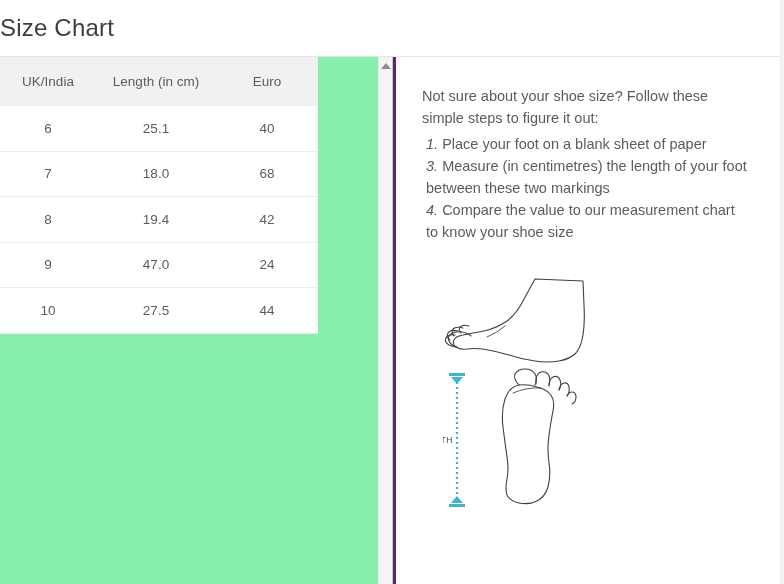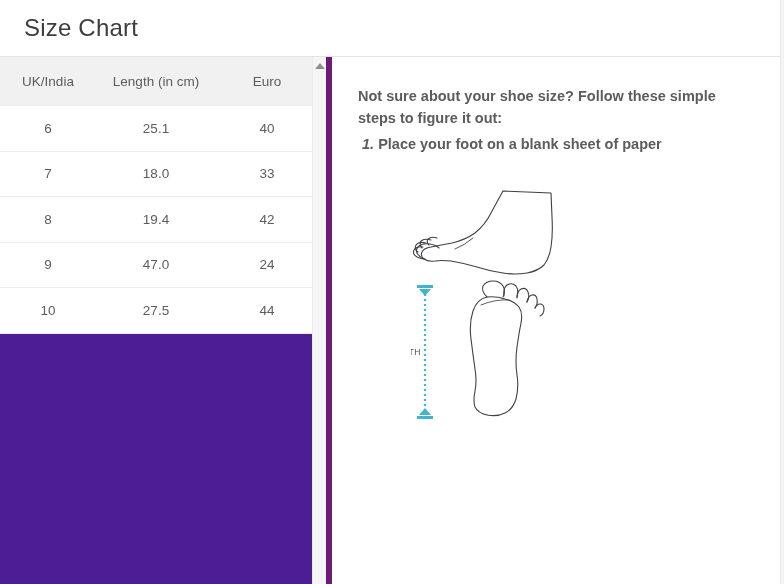--- a/index.html
+++ b/index.html
@@ -16,45 +16,44 @@
     position: relative;
   }
 
   
   .page-header {
     height: 57px;
     box-sizing: border-box;
     border-bottom: 1px solid #e4e4e4;
     display: flex;
     align-items: center;
-    padding-left: 24px;
     background: #fff;
   }
   .page-title {
     font-size: 24px;
     font-weight: 400;
     color: #3d3d3d;
     letter-spacing: 0.2px;
     line-height: 1;
   }
 
   
   .content {
     display: flex;
     height: 527px;
     align-items: stretch;
   }
 
   
   .table-panel {
     position: relative;
-    width: 332px;
-    box-sizing: border-box;
-    border-right: 5px solid #701a75;
-    background: #4c1d95;
+    width: 396px;
+    box-sizing: border-box;
+    border-right: 3px solid #701a75;
+    background: #86efac;
     overflow: hidden;
   }
   .size-table {
     width: 318px;
     border-collapse: collapse;
     table-layout: fixed;
   }
   .size-table th {
     background: #f1f1f1;
     font-size: 13.5px;
@@ -113,21 +112,20 @@
     flex: 1;
     background: #fff;
     box-sizing: border-box;
     padding: 28px 30px 0 26px;
     position: relative;
   }
   .instructions {
     font-size: 14.5px;
     line-height: 22px;
     color: #5c5c5c;
-    font-weight: bold;
   }
   .instructions .intro { display: block; }
   .steps {
     list-style: none;
     margin: 4px;
     padding: 0;
   }
   .steps li {
     display: block;
   }
@@ -181,21 +179,21 @@
       </thead>
       <tbody>
         <tr>
           <td>6</td>
           <td>25.1</td>
           <td>40</td>
         </tr>
         <tr>
           <td>7</td>
           <td>18.0</td>
-          <td>33</td>
+          <td>68</td>
         </tr>
         <tr>
           <td>8</td>
           <td>19.4</td>
           <td>42</td>
         </tr>
         <tr>
           <td>9</td>
           <td>47.0</td>
           <td>24</td>
@@ -215,20 +213,28 @@
 
   <div class="info-panel">
 
     <div class="instructions">
       <span class="intro">Not sure about your shoe size? Follow these simple steps to figure it out:</span>
       <ul class="steps">
         <li>
           <span class="step-num">1.</span>
           <span>Place your foot on a blank sheet of paper</span>
         </li>
+        <li>
+          <span class="step-num">3.</span>
+          <span>Measure (in centimetres) the length of your foot between these two markings</span>
+        </li>
+        <li>
+          <span class="step-num">4.</span>
+          <span>Compare the value to our measurement chart to know your shoe size</span>
+        </li>
       </ul>
     </div>
 
     <div class="diagram">
       <svg width="290" height="240" viewBox="0 0 290 240">
 
         <g fill="none" stroke="#3f3f46" stroke-width="1.1" stroke-linecap="round" stroke-linejoin="round">
 
           <path d="M92 8 L140 10 L141 34 Q142 52 140 64 Q138 76 133 82
                    Q127 88 116 90 Q104 92 92 90 Q78 88 66 84

